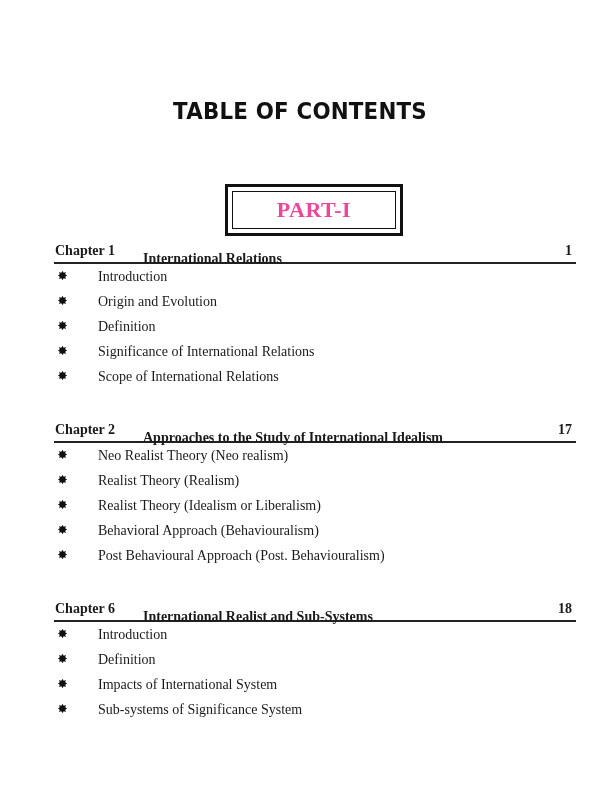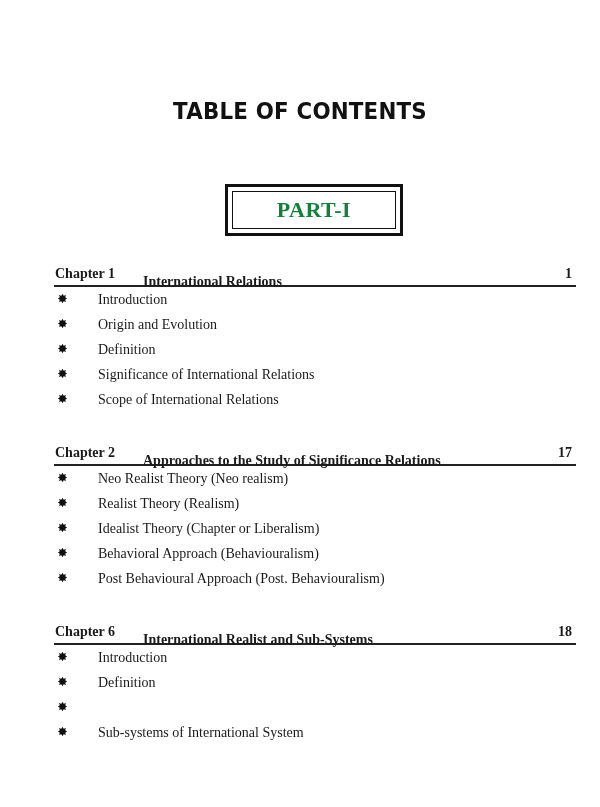--- a/index.html
+++ b/index.html
@@ -1,20 +1,20 @@
 <!DOCTYPE html>
 <html><head>
 <meta charset="utf-8">
 <style>
   html, body { margin: 0; padding: 0; background: #ffffff; }
   body { width: 600px; height: 807px; position: relative; overflow: hidden; color: #1a1a1a; font-family: "Liberation Serif", serif; }
   .title { position: absolute; top: 98px; left: 0; width: 600px; text-align: center; font-family: "DejaVu Sans", sans-serif; font-weight: bold; font-size: 23px; letter-spacing: 0.2px; color: #111; transform: scaleX(0.93); }
   .part-box { position: absolute; left: 225px; top: 184px; width: 172px; height: 46px; border: 3px solid #111; box-sizing: content-box; }
-  .part-inner { position: absolute; left: 4px; top: 4px; right: 4px; bottom: 4px; border: 1px solid #111; display: flex; align-items: center; justify-content: center; font-family: "Liberation Serif", serif; font-weight: bold; font-size: 22px; color: #15803d; letter-spacing: 0.5px; }
-  .chapter { position: absolute; left: 54px; width: 522px; margin-top: 23px; }
+  .part-inner { position: absolute; left: 4px; top: 4px; right: 4px; bottom: 4px; border: 1px solid #111; display: flex; align-items: center; justify-content: center; font-family: "Liberation Serif", serif; font-weight: bold; font-size: 22px; color: #ec4899; letter-spacing: 0.5px; }
+  .chapter { position: absolute; left: 54px; width: 522px; }
   .chap-head { position: relative; height: 19px; border-bottom: 2px solid #222; font-weight: bold; font-size: 14px; }
   .chap-num { position: absolute; left: 1px; top: 0; }
   .chap-title { position: absolute; left: 89px; top: 8px; }
   .chap-page { position: absolute; right: 4px; top: 0; }
   .items { list-style: none; margin: 0; padding: 0; }
   .item { position: relative; height: 25px; font-size: 14px; }
   .bullet { position: absolute; left: 4px; top: 7px; width: 9px; height: 9px; }
   .item-text { position: absolute; left: 44px; top: 5px; white-space: nowrap; }
 </style>
 </head>
@@ -67,21 +67,21 @@
           <path d="M5 0.3V9.7M0.3 5H9.7M1.6 1.6L8.4 8.4M8.4 1.6L1.6 8.4" stroke="#111" stroke-width="1.2"></path>
         </svg>
         <span class="item-text">Scope of International Relations</span>
       </li>
   </ul>
 </div>
 
 <div class="chapter" style="top:422px;">
   <div class="chap-head">
     <span class="chap-num">Chapter 2</span>
-    <span class="chap-title">Approaches to the Study of Significance Relations</span>
+    <span class="chap-title">Approaches to the Study of International Idealism</span>
     <span class="chap-page">17</span>
   </div>
   <ul class="items">
     <li class="item">
         <svg class="bullet" viewBox="0 0 10 10">
           <circle cx="5" cy="5" r="3.6" fill="#111"></circle>
           <path d="M5 0.3V9.7M0.3 5H9.7M1.6 1.6L8.4 8.4M8.4 1.6L1.6 8.4" stroke="#111" stroke-width="1.2"></path>
         </svg>
         <span class="item-text">Neo Realist Theory (Neo realism)</span>
       </li>
@@ -90,21 +90,21 @@
           <circle cx="5" cy="5" r="3.6" fill="#111"></circle>
           <path d="M5 0.3V9.7M0.3 5H9.7M1.6 1.6L8.4 8.4M8.4 1.6L1.6 8.4" stroke="#111" stroke-width="1.2"></path>
         </svg>
         <span class="item-text">Realist Theory (Realism)</span>
       </li>
     <li class="item">
         <svg class="bullet" viewBox="0 0 10 10">
           <circle cx="5" cy="5" r="3.6" fill="#111"></circle>
           <path d="M5 0.3V9.7M0.3 5H9.7M1.6 1.6L8.4 8.4M8.4 1.6L1.6 8.4" stroke="#111" stroke-width="1.2"></path>
         </svg>
-        <span class="item-text">Idealist Theory (Chapter or Liberalism)</span>
+        <span class="item-text">Realist Theory (Idealism or Liberalism)</span>
       </li>
     <li class="item">
         <svg class="bullet" viewBox="0 0 10 10">
           <circle cx="5" cy="5" r="3.6" fill="#111"></circle>
           <path d="M5 0.3V9.7M0.3 5H9.7M1.6 1.6L8.4 8.4M8.4 1.6L1.6 8.4" stroke="#111" stroke-width="1.2"></path>
         </svg>
         <span class="item-text">Behavioral Approach (Behaviouralism)</span>
       </li>
     <li class="item">
         <svg class="bullet" viewBox="0 0 10 10">
@@ -135,22 +135,23 @@
           <circle cx="5" cy="5" r="3.6" fill="#111"></circle>
           <path d="M5 0.3V9.7M0.3 5H9.7M1.6 1.6L8.4 8.4M8.4 1.6L1.6 8.4" stroke="#111" stroke-width="1.2"></path>
         </svg>
         <span class="item-text">Definition</span>
       </li>
     <li class="item">
         <svg class="bullet" viewBox="0 0 10 10">
           <circle cx="5" cy="5" r="3.6" fill="#111"></circle>
           <path d="M5 0.3V9.7M0.3 5H9.7M1.6 1.6L8.4 8.4M8.4 1.6L1.6 8.4" stroke="#111" stroke-width="1.2"></path>
         </svg>
+        <span class="item-text">Impacts of International System</span>
       </li>
     <li class="item">
         <svg class="bullet" viewBox="0 0 10 10">
           <circle cx="5" cy="5" r="3.6" fill="#111"></circle>
           <path d="M5 0.3V9.7M0.3 5H9.7M1.6 1.6L8.4 8.4M8.4 1.6L1.6 8.4" stroke="#111" stroke-width="1.2"></path>
         </svg>
-        <span class="item-text">Sub-systems of International System</span>
+        <span class="item-text">Sub-systems of Significance System</span>
       </li>
   </ul>
 </div>
 
 </body></html>

